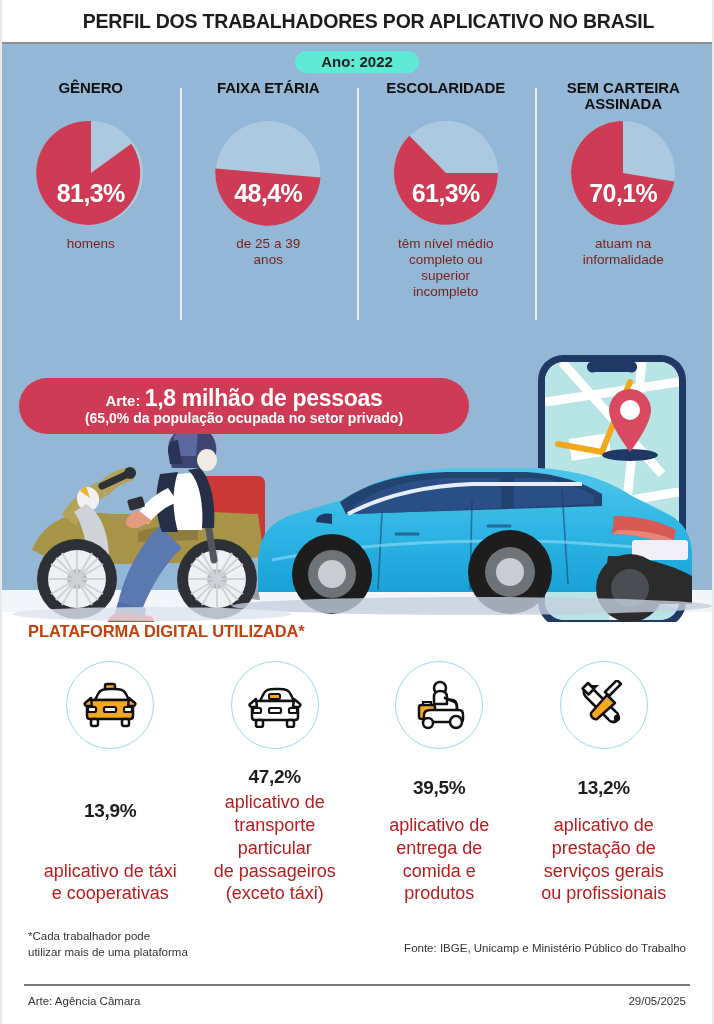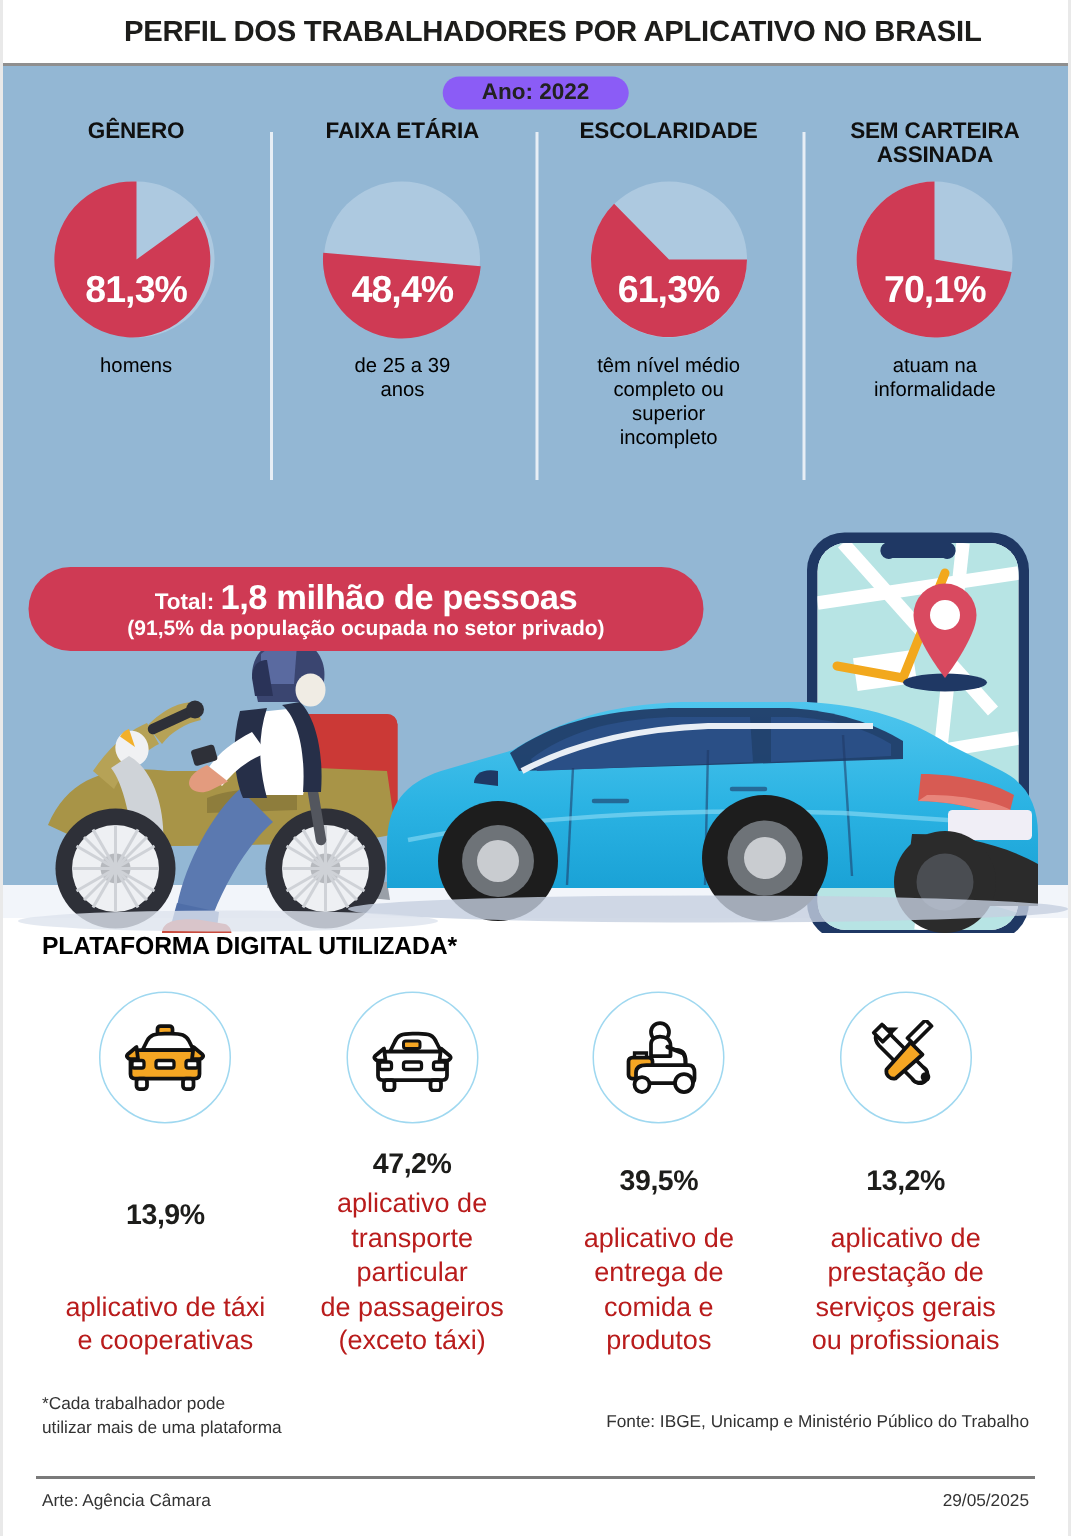--- a/index.html
+++ b/index.html
@@ -32,21 +32,21 @@
 
   
   .blue-panel {
     position: relative;
     height: 578px;
     background: #93b7d4;
     overflow: hidden;
   }
   .year-badge {
     position: absolute; left: 50%; top: 7px; transform: translateX(-50%);
-    background: #8b5cf6; color: #222;
+    background: #5eead4; color: #222;
     border-radius: 11px;
     padding: 2px 26px 3px 26px;
     font-size: 15px; font-weight: 600;
     z-index: 6;
   }
 
   
   .stats {
     position: absolute; top: 36px; left: 0; right: 0;
     display: flex; z-index: 5;
@@ -71,21 +71,21 @@
   .pie-wrap svg { display: block; width: 112px; height: 112px; }
   .pie-value {
     position: absolute; left: 0; right: 0; top: 62px;
     text-align: center;
     font-size: 25px; font-weight: bold; color: #ffffff;
     letter-spacing: -0.6px;
     text-shadow: 0 0 1px rgba(0,0,0,.08);
   }
   .stat-caption {
     margin-top: 7px;
-    font-size: 13.5px; color: #000000; text-align: center; line-height: 1.18;
+    font-size: 13.5px; color: #7f1d1d; text-align: center; line-height: 1.18;
   }
 
   
   .total-banner {
     position: absolute; left: 17px; top: 334px;
     width: 450px; height: 56px;
     background: #cf3a54; border-radius: 28px;
     display: flex; align-items: center; justify-content: center;
     z-index: 6;
   }
@@ -96,21 +96,21 @@
 
   
   .illus { position: absolute; left: 0; top: 0; width: 714px; height: 578px; z-index: 2; }
 
   
   .platform {
     position: absolute; top: 622px; left: 0; right: 0;
     padding: 0 26px;
   }
   .platform-title {
-    font-size: 16.5px; font-weight: bold; color: #000000; letter-spacing: -0.1px;
+    font-size: 16.5px; font-weight: bold; color: #c2410c; letter-spacing: -0.1px;
   }
   .plat-grid { display: flex; margin-top: 20px; }
   .plat-col { flex: 1 1 0; display: flex; flex-direction: column; align-items: center; padding: 0 4px; justify-content: space-between; }
   .plat-circle {
     width: 88px; height: 88px; border-radius: 50%;
     border: 1.5px solid #9fd8f0; background: #ffffff;
     display: flex; align-items: center; justify-content: center;
   }
   .plat-pct {
     margin-top: 17px;
@@ -368,24 +368,24 @@
           <div class="pie-value">70,1%</div>
         </div>
         <div class="stat-caption">atuam na<br>informalidade</div>
       </div>
 
     </div>
 
     <div class="total-banner">
       <div class="total-inner">
         <div class="total-line1">
-          <span>Total:</span>
+          <span>Arte:</span>
           <b>1,8 milhão de pessoas</b>
         </div>
-        <div class="total-line2">(91,5% da população ocupada no setor privado)</div>
+        <div class="total-line2">(65,0% da população ocupada no setor privado)</div>
       </div>
     </div>
 
   </div>
 
   <div class="platform">
     <div class="platform-title">PLATAFORMA DIGITAL UTILIZADA*</div>
 
     <div class="plat-grid">
 

